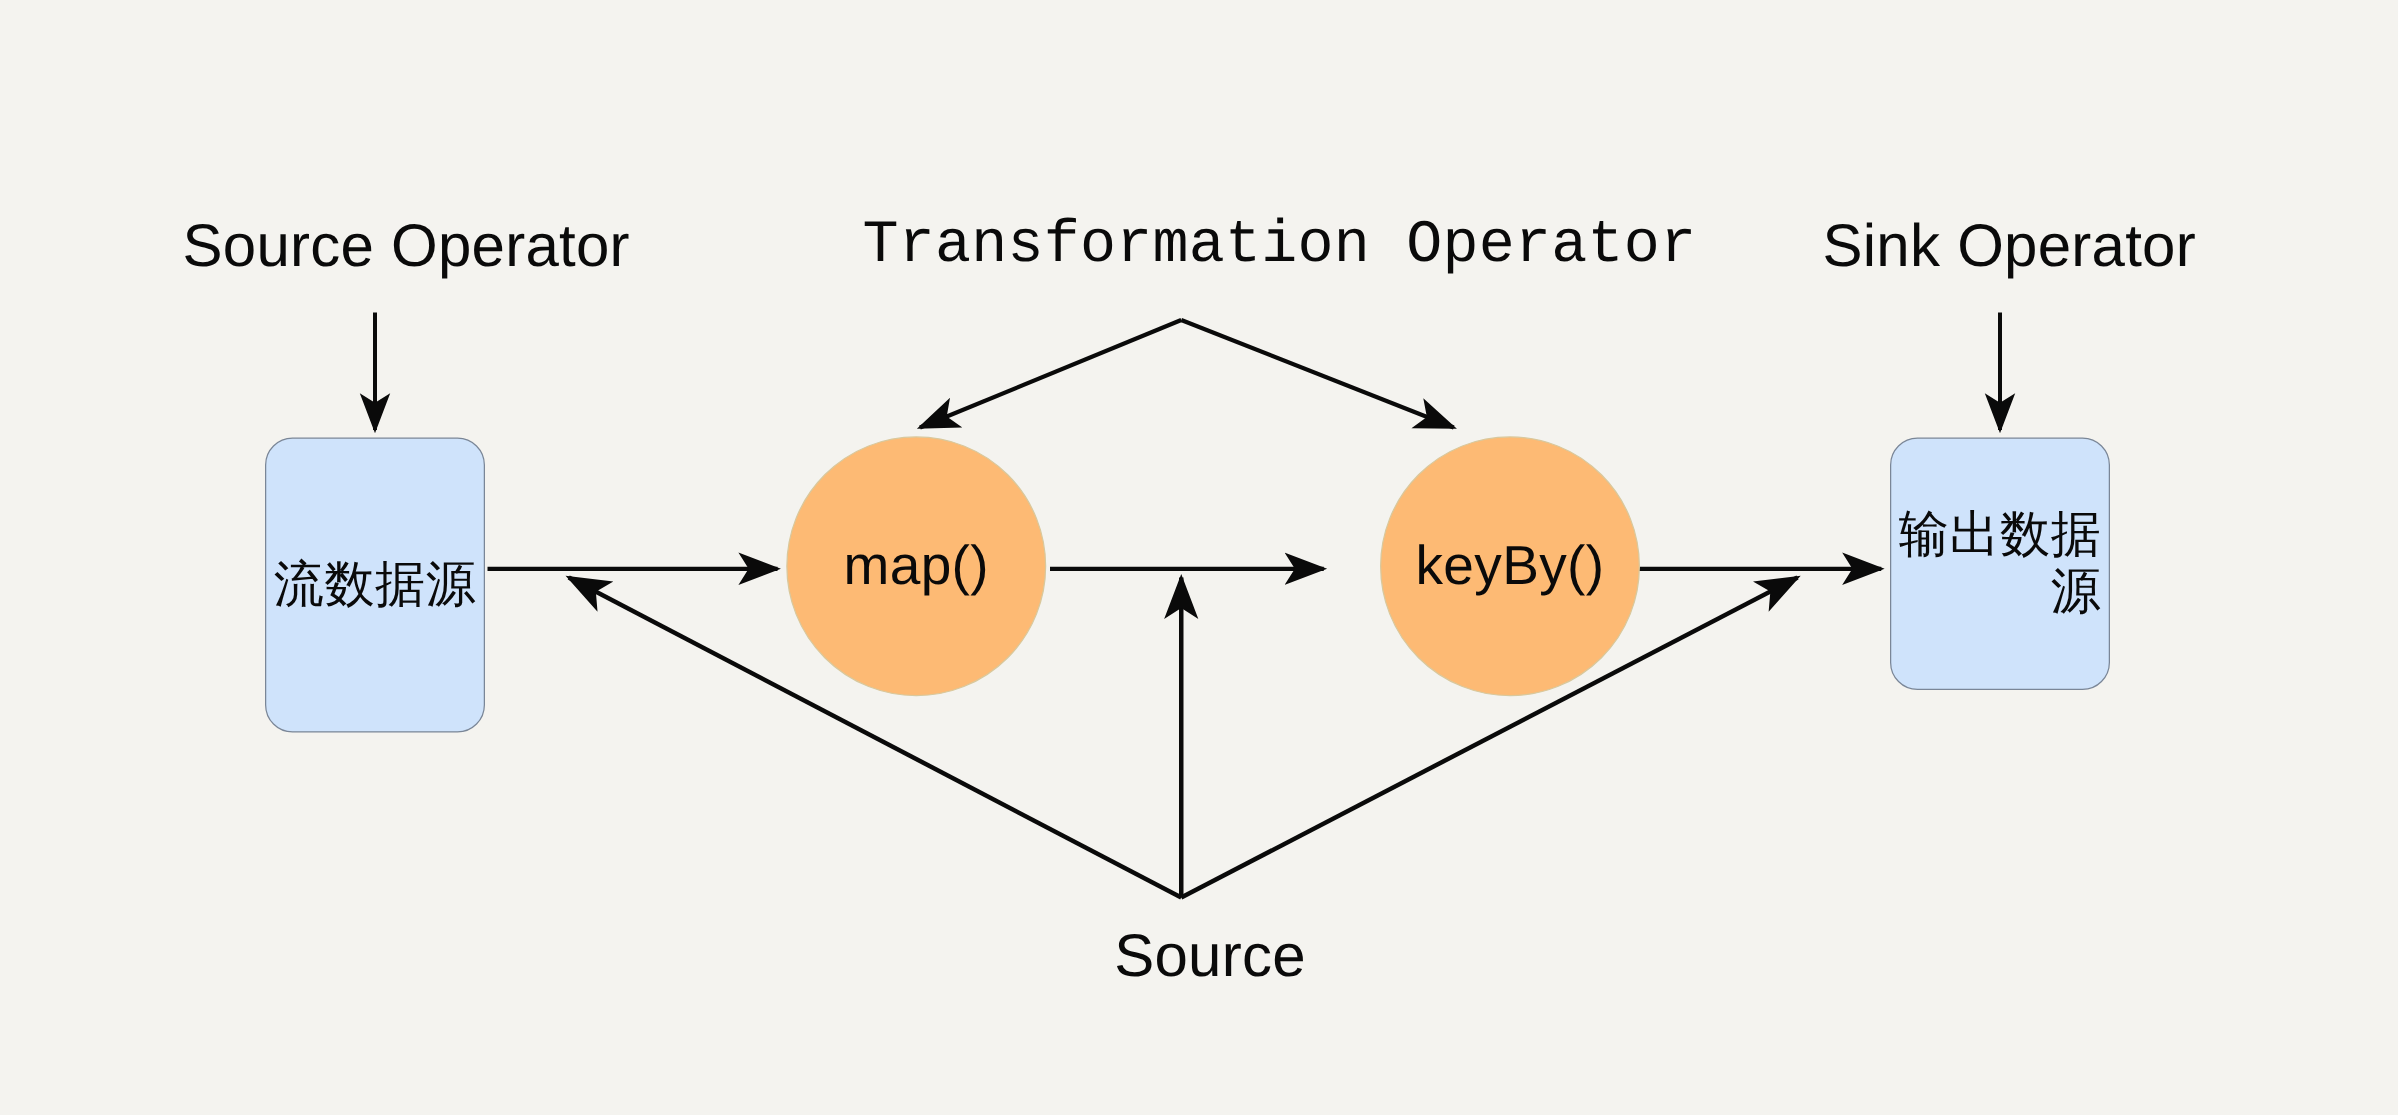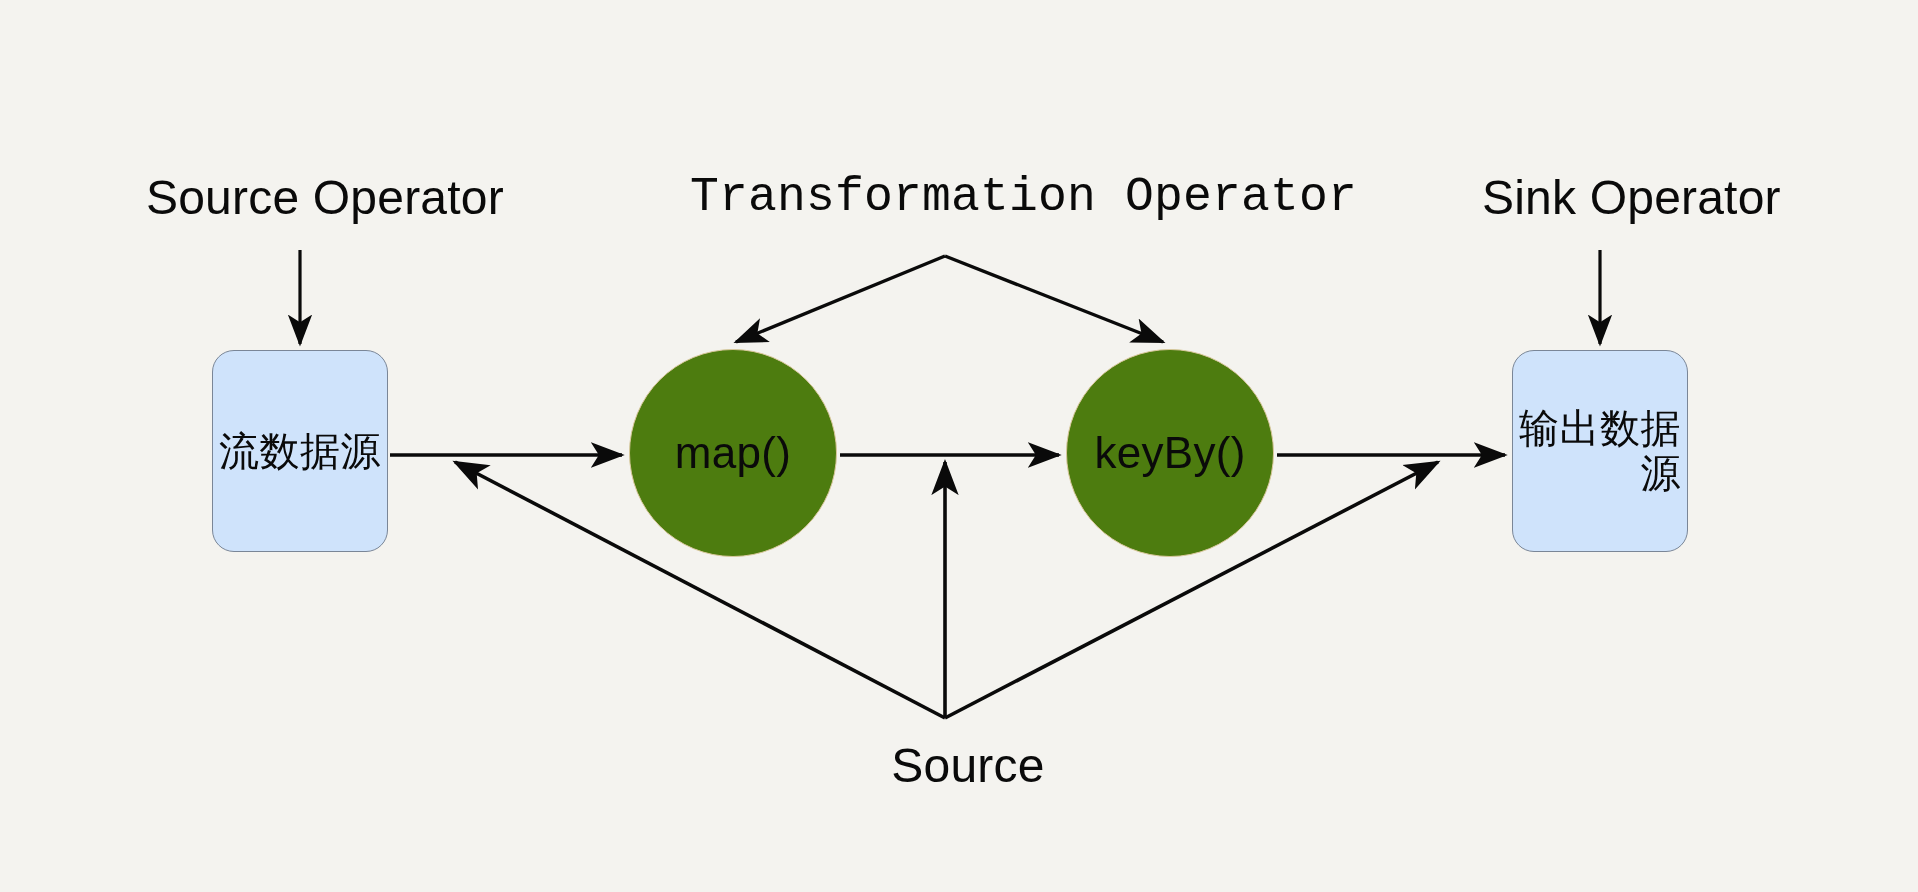--- a/index.html
+++ b/index.html
@@ -39,21 +39,21 @@
     font-size: 40px;
     line-height: 1.12;
     letter-spacing: 0.5px;
   }
   .box-node .txt {
     width: 100%;
     padding: 0 6px;
     word-break: break-all;
   }
   .circle-node {
-    background: #4d7c0f;
+    background: #fdba74;
     border: 1.4px solid #d9c89c;
     border-radius: 50%;
     color: #0a0a0a;
     font-size: 44px;
     letter-spacing: 0.3px;
   }
   .caption {
     position: absolute;
     color: #0a0a0a;
     font-size: 48px;
@@ -93,33 +93,33 @@
 
     <line x1="945" y1="718" x2="455" y2="462" stroke="#0a0a0a" stroke-width="3.6" marker-end="url(#arrow)"></line>
     <line x1="945" y1="718" x2="945" y2="462" stroke="#0a0a0a" stroke-width="3.6" marker-end="url(#arrow)"></line>
     <line x1="945" y1="718" x2="1438" y2="462" stroke="#0a0a0a" stroke-width="3.6" marker-end="url(#arrow)"></line>
   </svg>
 
   <div class="caption" style="left:146px; top:170px;">Source Operator</div>
 
   <div class="caption" style="left:690px; top:170px;font-family:Liberation Mono, monospace;">Transformation Operator</div>
 
-  <div class="caption" style="left:1458px; top:170px;margin-left:24px;">Sink Operator</div>
+  <div class="caption" style="left:1458px; top:170px;">Sink Operator</div>
 
   <div class="caption center" style="left:968px; top:738px;">Source</div>
 
-  <div class="node box-node" style="left:212px; top:350px; width:176px; height:202px;">
+  <div class="node box-node" style="left:212px; top:350px; width:176px; height:236px;">
     <span class="txt">流数据源</span>
   </div>
 
   <div class="node circle-node" style="left:629px; top:349px; width:208px; height:208px;">
     <span>map()</span>
   </div>
 
-  <div class="node circle-node" style="left:1066px; top:349px; width:208px; height:208px;">
+  <div class="node circle-node" style="left:1104px; top:349px; width:208px; height:208px;">
     <span>keyBy()</span>
   </div>
 
   <div class="node box-node" style="left:1512px; top:350px; width:176px; height:202px;text-align:right;">
     <span class="txt">输出数据源</span>
   </div>
 
 </div>
 
 </body></html>

